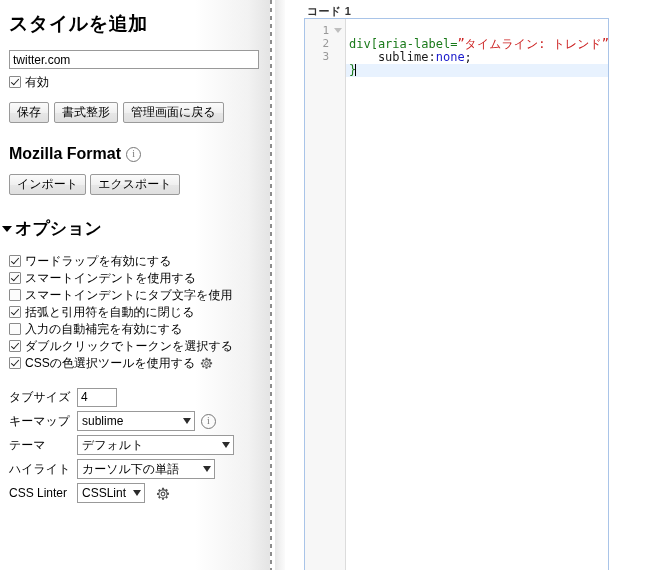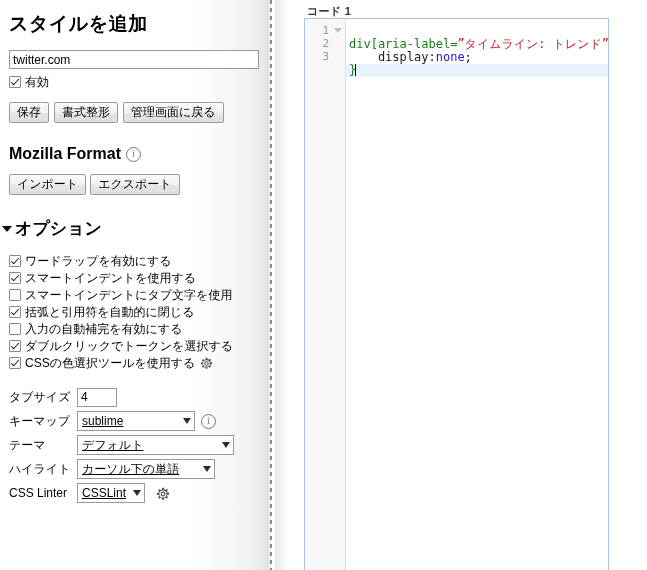--- a/index.html
+++ b/index.html
@@ -203,21 +203,21 @@
     box-sizing: border-box;
     border: 1px solid #999;
     background: #fff;
     font-size: 12px;
     display: flex;
     align-items: center;
     padding: 0 3px 0 4px;
     position: relative;
     cursor: default;
   }
-  .sel .sel-val { flex: 1 1 auto; white-space: nowrap; text-decoration: underline; }
+  .sel .sel-val { flex: 1 1 auto; white-space: nowrap; }
   .sel .arrow {
     width: 0; height: 0;
     border-left: 4.5px solid transparent;
     border-right: 4.5px solid transparent;
     border-top: 6px solid #2b2b2b;
     margin-left: 7px;
     flex: 0 0 auto;
   }
   .sel-keymap  { width: 118px; }
   .sel-theme   { width: 157px; }
@@ -502,19 +502,19 @@
       <span class="gutter-num" style="top:5px;">1</span>
       <span class="fold-tri" style="top:9px;"></span>
       <span class="gutter-num" style="top:18px;">2</span>
       <span class="gutter-num" style="top:31px;">3</span>
     </div>
 
     <div id="code-area">
 
       <div class="code-line" style="top:4px;"><span class="tok-sel">div[aria-label=</span><span class="tok-str">”タイムライン: トレンド”</span></div>
 
-      <div class="code-line" style="top:17px;"><span class="tok-prop">    display:</span><span class="tok-val">none</span><span class="tok-prop">;</span></div>
+      <div class="code-line" style="top:17px;"><span class="tok-prop">    sublime:</span><span class="tok-val">none</span><span class="tok-prop">;</span></div>
 
       <div class="code-line active-line" style="top:30px;"><span class="tok-brace">}</span><span class="caret"></span></div>
 
     </div>
   </div>
 </div>
 
 </body></html>

